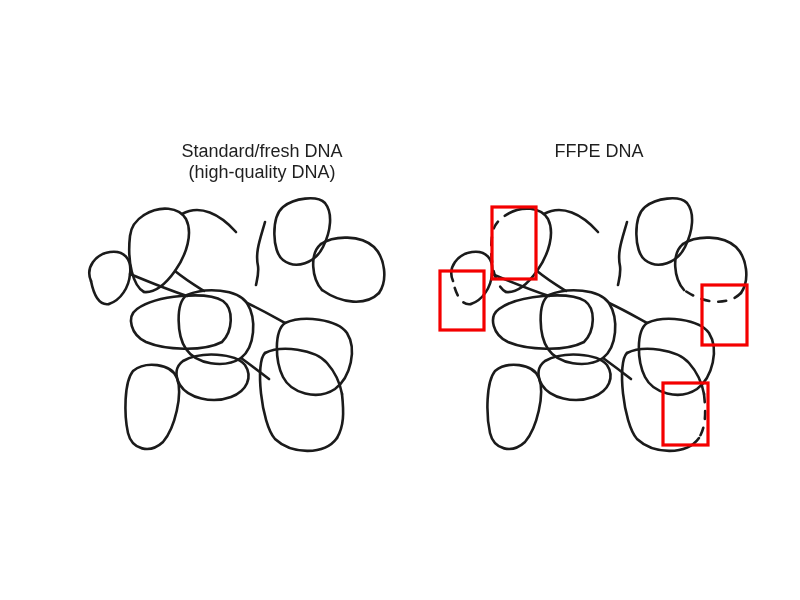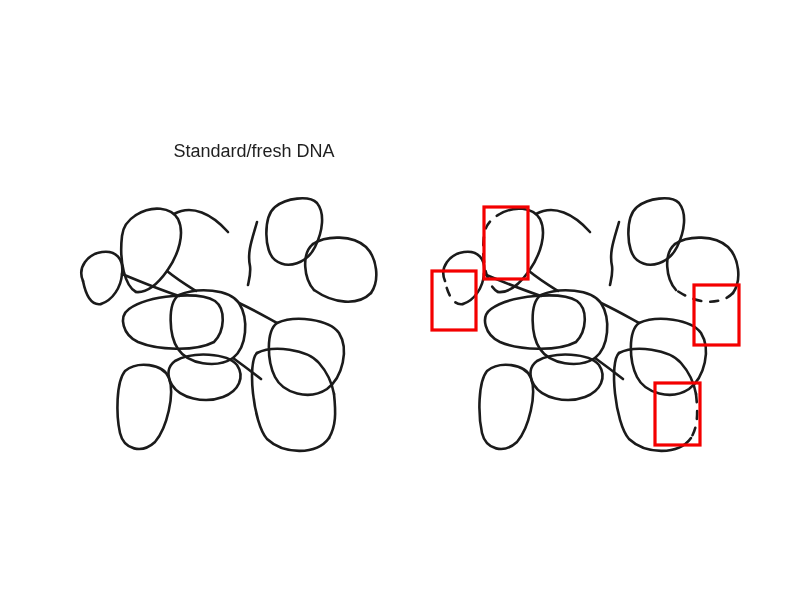--- a/index.html
+++ b/index.html
@@ -8,21 +8,21 @@
     --bg:#ffffff;
   }
   html,body{margin:0;padding:0;}
   body{
     width:800px;height:600px;
     background:var(--bg);
     font-family:"Liberation Sans", sans-serif;
     overflow:hidden;
     position:relative;
   }
-  .canvas{position:absolute;left:8px;top:0;width:660px;height:600px;}
+  .canvas{position:absolute;left:16px;top:0;width:660px;height:600px;}
   figure.panel{margin:0;padding:0;}
   .panel-title{
     position:absolute;
     width:220px;
     text-align:center;
     color:#1f1f1f;
     font-size:18px;
     line-height:21px;
     white-space:nowrap;
   }
@@ -48,20 +48,21 @@
   }
 </style>
 </head>
 <body>
 
 <div class="canvas">
 
   <figure class="panel">
     <figcaption class="panel-title title-left">
       <div>Standard/fresh DNA</div>
+      <div>(high-quality DNA)</div>
     </figcaption>
     <svg class="tangle tangle-left" viewBox="0 0 330 290" aria-hidden="true">
 
       <path class="strand" d="M108,22 C126,12 146,22 162,40"></path>
       <path class="strand" d="M191,30 C186,48 181,60 184,74 C185,81 183,88 182,93"></path>
       <path class="strand" d="M70,23 C86,13 105,15 112,27 C119,41 113,62 101,79 C91,93 80,101 70,100"></path>
       <path class="strand" d="M70,100 C59,94 53,70 56,44 C57,34 62,28 70,23"></path>
       <path class="strand" d="M209,15 C220,6 243,3 251,11 C259,21 257,39 249,55 C241,71 222,78 209,68 C198,60 197,25 209,15 Z"></path>
       <path class="strand" d="M247,52 C260,43 287,43 300,55 C311,66 314,88 305,101"></path>
       <path class="strand" d="M248,98 C238,87 235,62 247,52"></path>
@@ -78,20 +79,21 @@
       <path class="strand" d="M263,246 C250,264 217,262 201,247 C187,231 181,170 191,161"></path>
       <path class="strand" d="M56,82 C80,92 98,99 113,104"></path>
       <path class="strand" d="M173,111 C190,119 200,125 211,131"></path>
       <path class="strand" d="M167,166 C178,174 186,180 195,187"></path>
       <path class="strand" d="M101,79 C112,88 122,94 130,99"></path>
     </svg>
   </figure>
 
   <figure class="panel">
     <figcaption class="panel-title title-right">
+      <div>FFPE DNA</div>
     </figcaption>
     <svg class="tangle tangle-right" viewBox="0 0 330 290" aria-hidden="true">
 
       <path class="strand" d="M108,22 C126,12 146,22 162,40"></path>
       <path class="strand" d="M191,30 C186,48 181,60 184,74 C185,81 183,88 182,93"></path>
       <path class="strand" d="M70,23 C86,13 105,15 112,27 C119,41 113,62 101,79 C91,93 80,101 70,100"></path>
 
       <path class="strand broken" d="M70,100 C59,94 53,70 56,44 C57,34 62,28 70,23"></path>
       <path class="strand" d="M209,15 C220,6 243,3 251,11 C259,21 257,39 249,55 C241,71 222,78 209,68 C198,60 197,25 209,15 Z"></path>
       <path class="strand" d="M247,52 C260,43 287,43 300,55 C311,66 314,88 305,101"></path>

